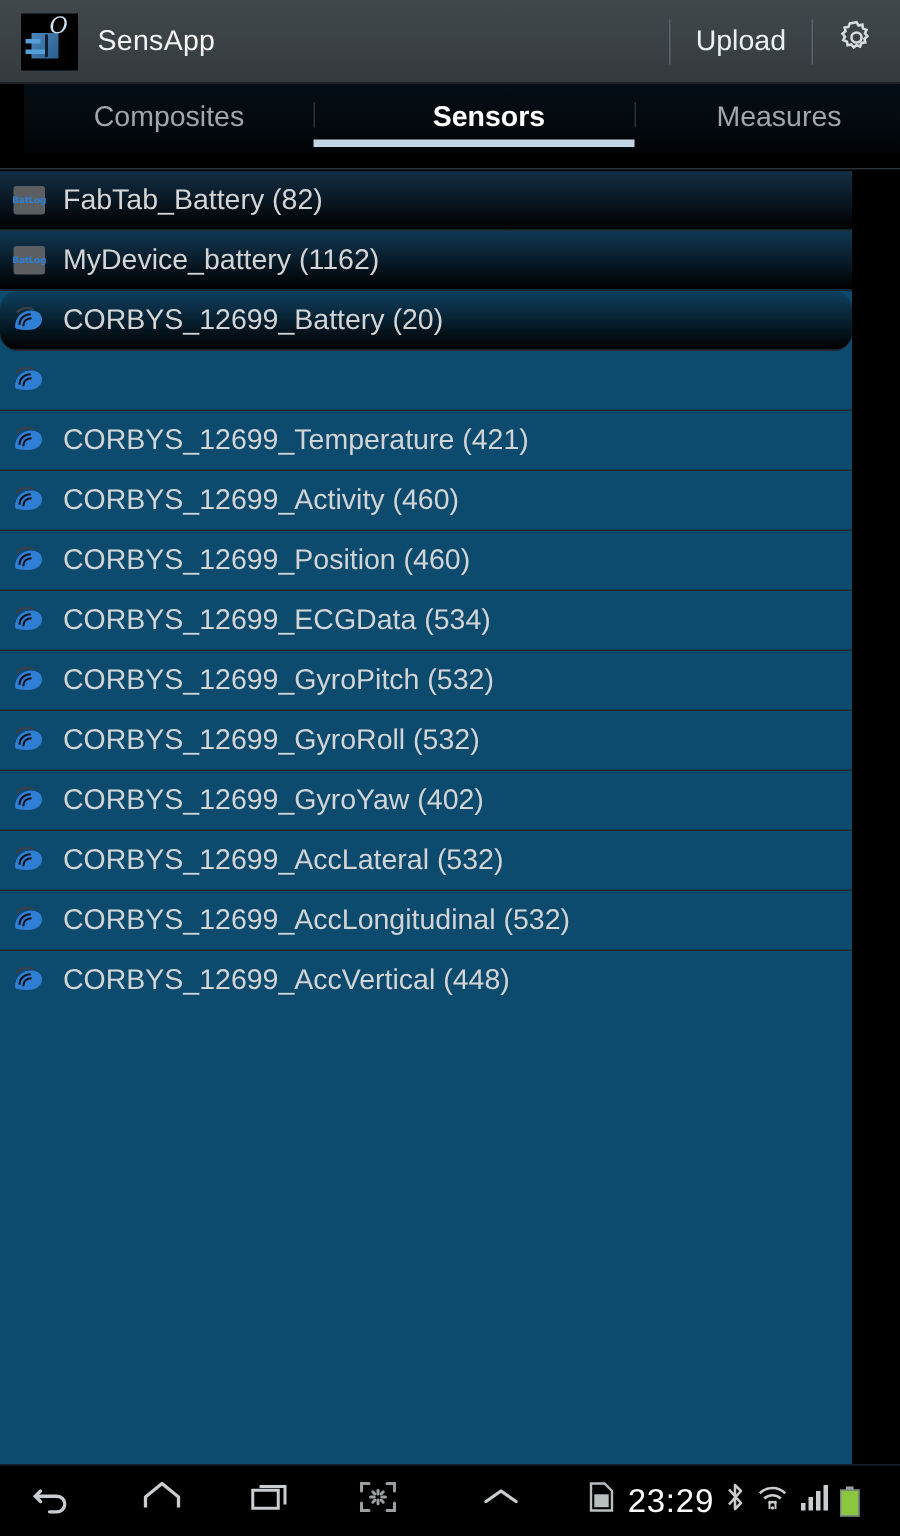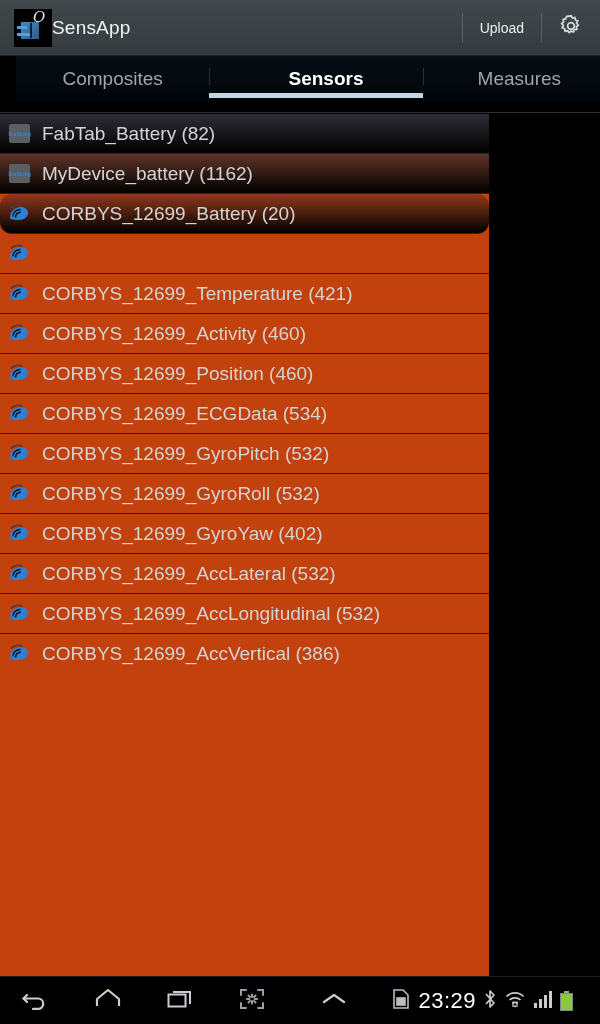--- a/index.html
+++ b/index.html
@@ -28,26 +28,26 @@
     background:linear-gradient(135deg,#4a86b8,#2b5f8e);
   }
   .app-icon .bar1 { position:absolute; left:3px; top:17px; width:10px; height:3px; background:#53a0d8; }
   .app-icon .bar2 { position:absolute; left:3px; top:24px; width:14px; height:3px; background:#53a0d8; }
   .app-icon .vline { position:absolute; left:16px; top:14px; width:2px; height:15px; background:#0d2033; }
   .app-icon .oglyph {
     position:absolute; left:19px; top:1px; color:#cfe3f2;
     font-family:"DejaVu Serif", serif; font-style:italic; font-size:15px; line-height:15px;
   }
   .app-title {
-    color:#f2f2f2; font-size:19px; letter-spacing:.2px;
+    margin-left:13px; color:#f2f2f2; font-size:19px; letter-spacing:.2px;
   }
   .appbar-right { margin-left:auto; display:flex; align-items:center; height:100%; }
   .vsep { width:1px; height:30px; background:#5a6268; }
   .upload-btn {
-    color:#eceff0; font-size:14px; padding:0 17px; height:100%;
+    color:#eceff0; font-size:19px; padding:0 17px; height:100%;
     display:flex; align-items:center;
   }
   .gear-btn {
     width:58px; height:100%; display:flex; align-items:center; justify-content:center;
   }
 
   
   .tabs {
     position:absolute; top:56px; left:16px; width:600px; height:46px;
     background:linear-gradient(to bottom,#050e15 0%,#03090f 60%,#010407 100%);
@@ -65,22 +65,22 @@
   .tab.active::after {
     content:""; position:absolute; left:0; right:0; bottom:4px; height:5px;
     background:#c3d6e3;
   }
   .tabs-underline {
     position:absolute; top:112px; left:0; width:600px; height:1px; background:#2b3238;
   }
 
   
   .list {
-    position:absolute; top:114px; left:0; width:489px; bottom:48px;
-    background:#c2410c; overflow:hidden;
+    position:absolute; top:114px; left:0; width:568px; bottom:48px;
+    background:#0c4a6e; overflow:hidden;
   }
   .row {
     height:40px; display:flex; align-items:center;
     border-bottom:1px solid #23282c; position:relative;
   }
   .row-label { color:#d2d4d5; font-size:19px; margin-left:10px; white-space:nowrap; }
 
   .ic { width:26px; height:22px; margin-left:6px; flex:0 0 auto; position:relative; }
 
   
@@ -290,21 +290,21 @@
     </div>
     <div class="row" style="border-bottom: none;">
       <span class="ic ic-sensor">
         <svg width="22" height="20" viewBox="0 0 22 20">
           <path d="M2 14 C2 7 7 3 13 3 C17 3 20 5.5 20 9 C20 13 16 16 11 16 C6 16 2 15.5 2 14 Z" fill="#2f7fd4"></path>
           <path d="M5 12.5 C5 8 8.5 5.5 12.5 5.5" stroke="#0a1016" stroke-width="1.4" fill="none"></path>
           <path d="M7.5 13.5 C7.5 10 10 8.2 13 8.2" stroke="#0a1016" stroke-width="1.4" fill="none"></path>
           <path d="M3 4.5 C6 1 11 0.5 14.5 2.5" stroke="#3a4046" stroke-width="1.5" fill="none"></path>
         </svg>
       </span>
-      <span class="row-label">CORBYS_12699_AccVertical (386)</span>
+      <span class="row-label">CORBYS_12699_AccVertical (448)</span>
     </div>
   </div>
 
 <div class="navbar">
   <div class="nav-btn">
     <span>
       <svg width="30" height="26" viewBox="0 0 30 26" fill="none" stroke="#c9cdcf" stroke-width="2.2" stroke-linecap="round">
         <path d="M6 16 L2.5 12.5 L6 9"></path>
         <path d="M2.8 12.5 H17 a5.2 5.2 0 0 1 0 10.4 H12"></path>
       </svg>

